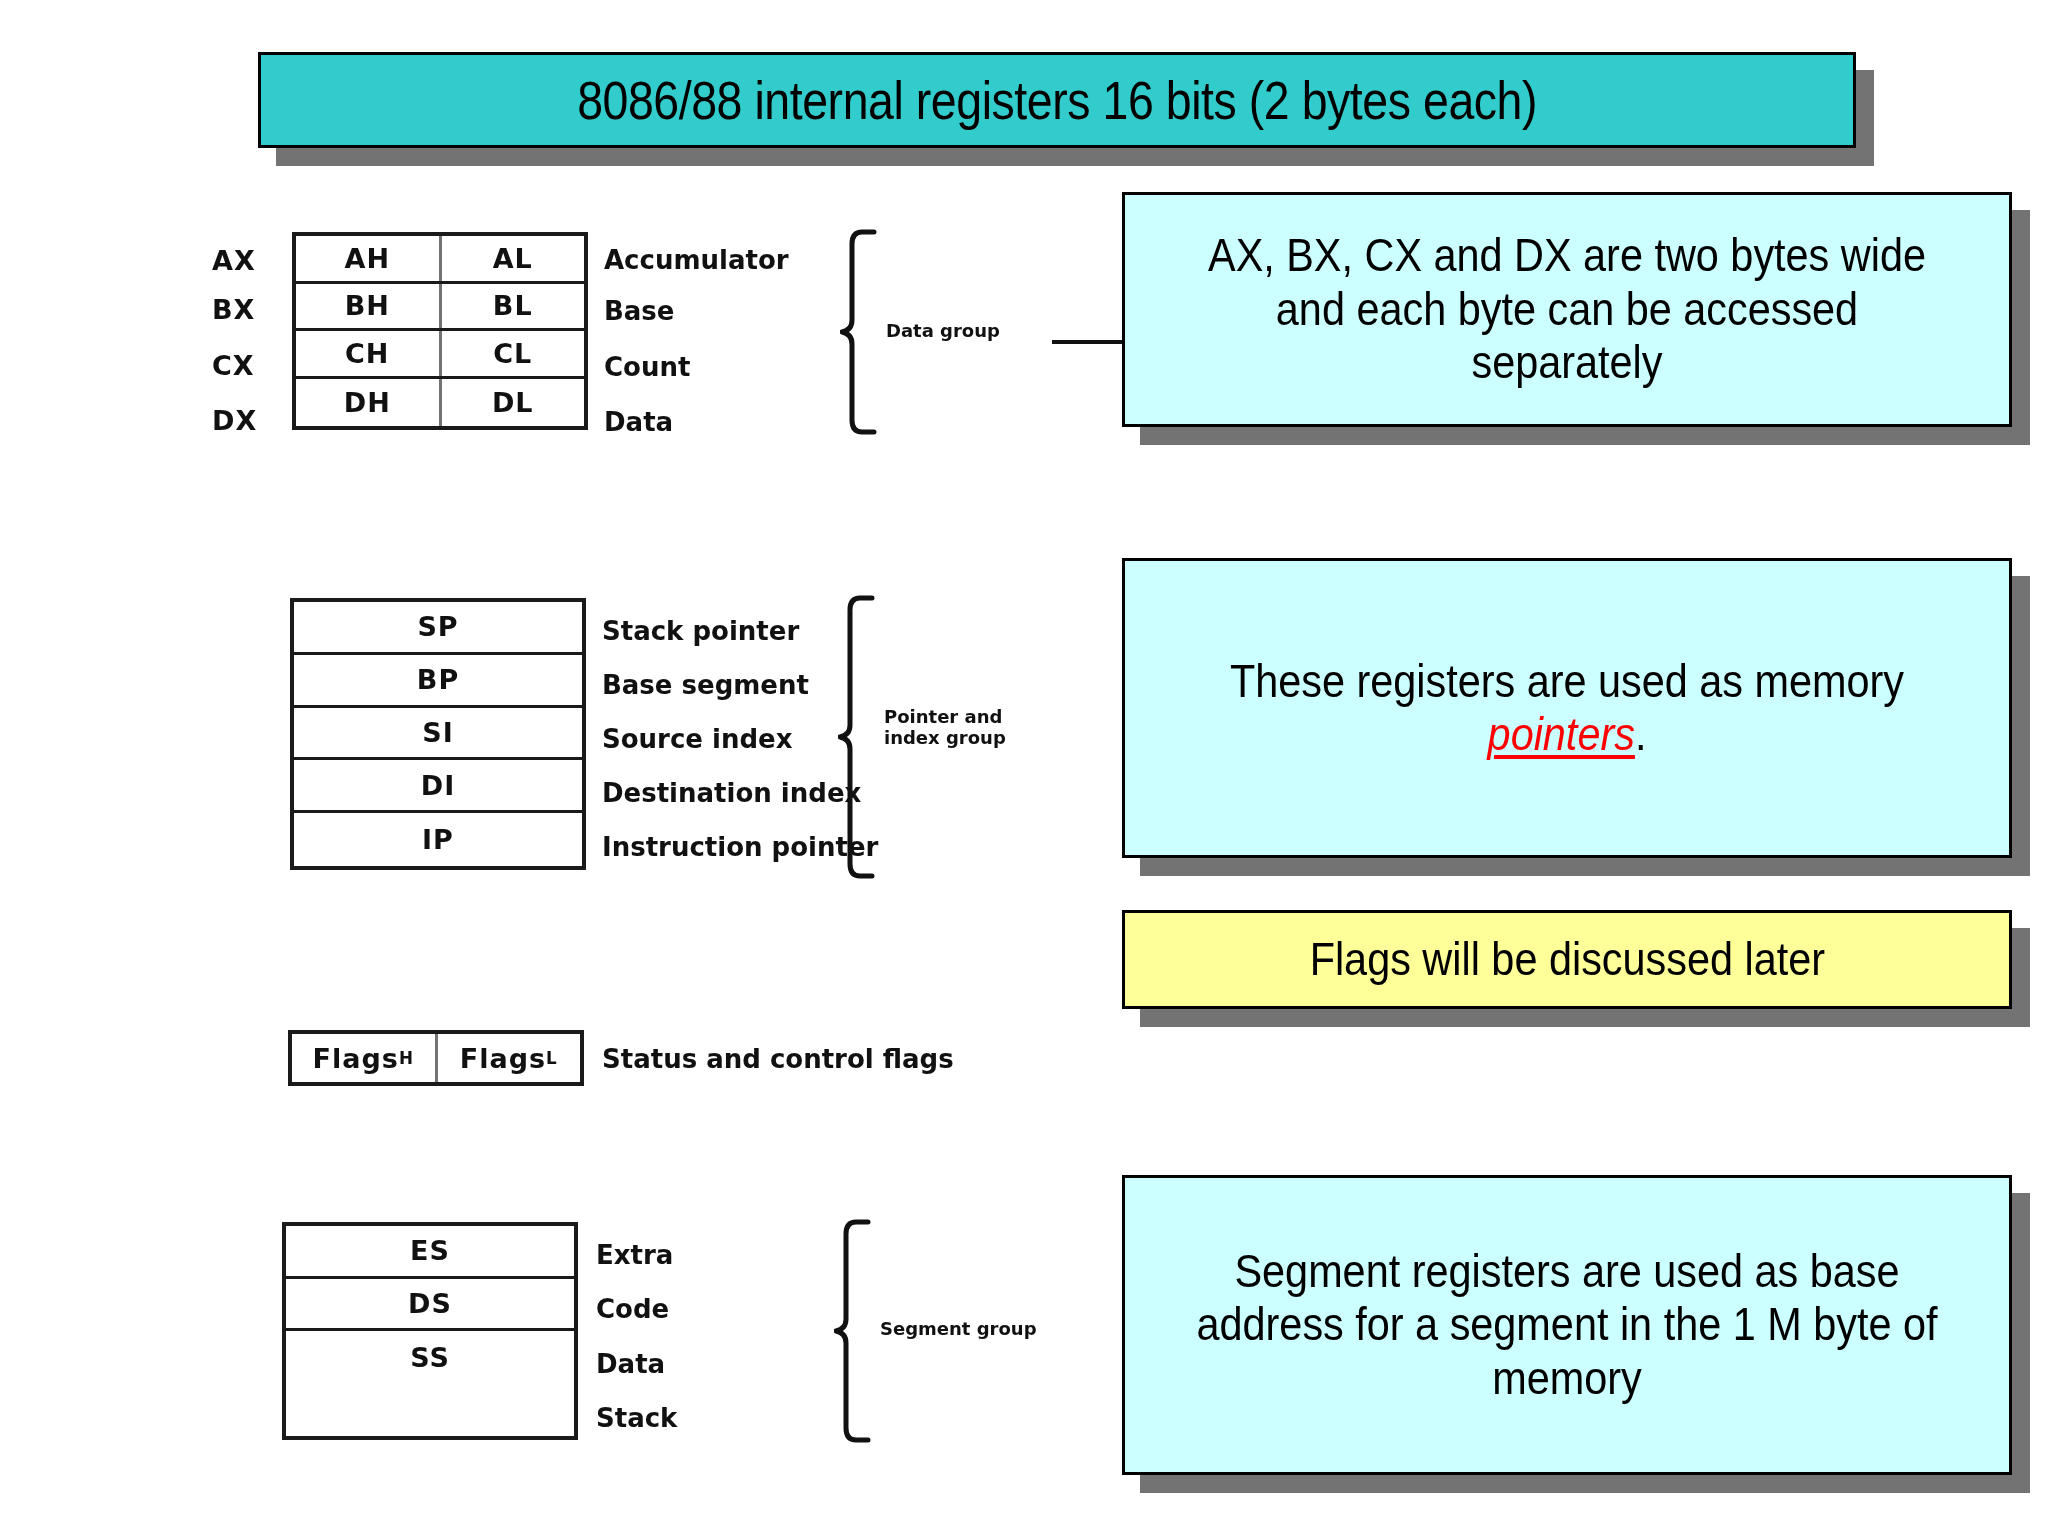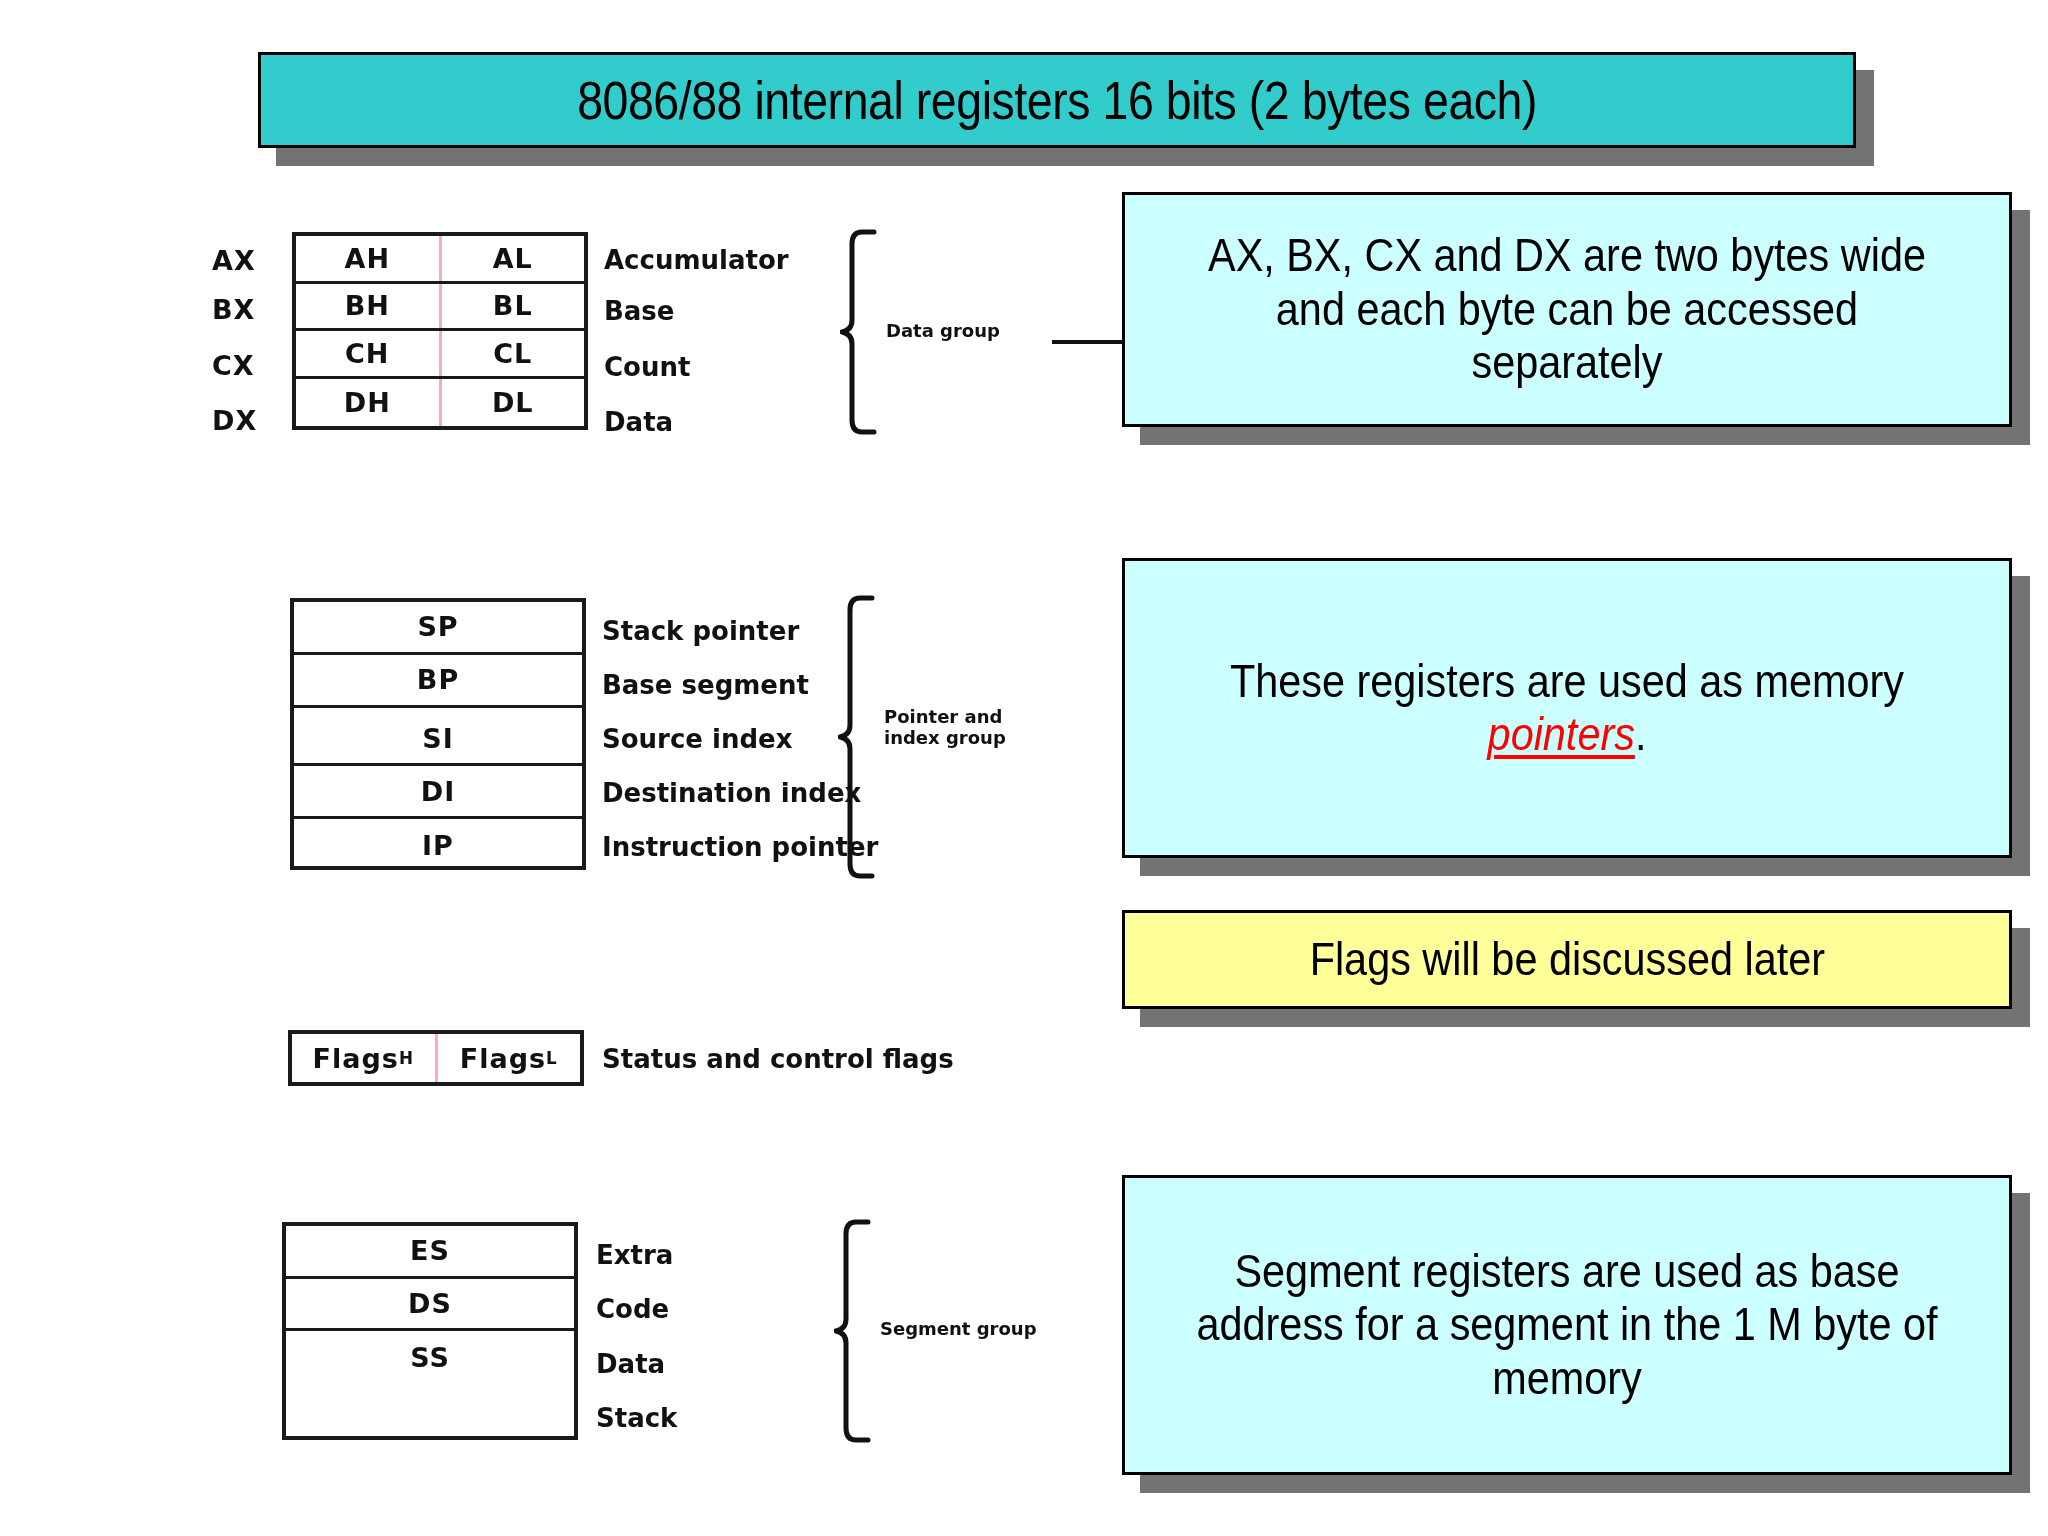--- a/index.html
+++ b/index.html
@@ -96,21 +96,21 @@
     display: flex;
     align-items: center;
     justify-content: center;
     font-family: "DejaVu Sans", sans-serif;
     font-weight: 700;
     font-size: 27px;
     letter-spacing: 1px;
     color: #111;
     box-sizing: border-box;
   }
-  .reg-cell.split-left { border-right: 3px solid #f9a8d4; }
+  .reg-cell.split-left { border-right: 3px solid #737373; }
 
   .row-tag {
     position: absolute;
     font-family: "DejaVu Sans", sans-serif;
     font-weight: 700;
     font-size: 27px;
     letter-spacing: 1px;
     color: #111;
   }
   .row-desc {
@@ -181,21 +181,21 @@
 <span class="group-label" style="left:886px; top:320px;">Data group</span>
 <div class="connector" style="left:1052px; top:340px; width:70px; height:4px;"></div>
 
 <div class="reg-table" id="ptr-reg-table" style="left:290px; top:598px; width:296px; height:272px;">
   <div class="reg-row" style="height:20%;">
     <div class="reg-cell">SP</div>
   </div>
   <div class="reg-row" style="height:20%;">
     <div class="reg-cell">BP</div>
   </div>
-  <div class="reg-row" style="height:20%;margin-top:6px;">
+  <div class="reg-row" style="height:20%;">
     <div class="reg-cell">SI</div>
   </div>
   <div class="reg-row" style="height:20%;">
     <div class="reg-cell">DI</div>
   </div>
   <div class="reg-row" style="height:20%;">
     <div class="reg-cell">IP</div>
   </div>
 </div>
 

